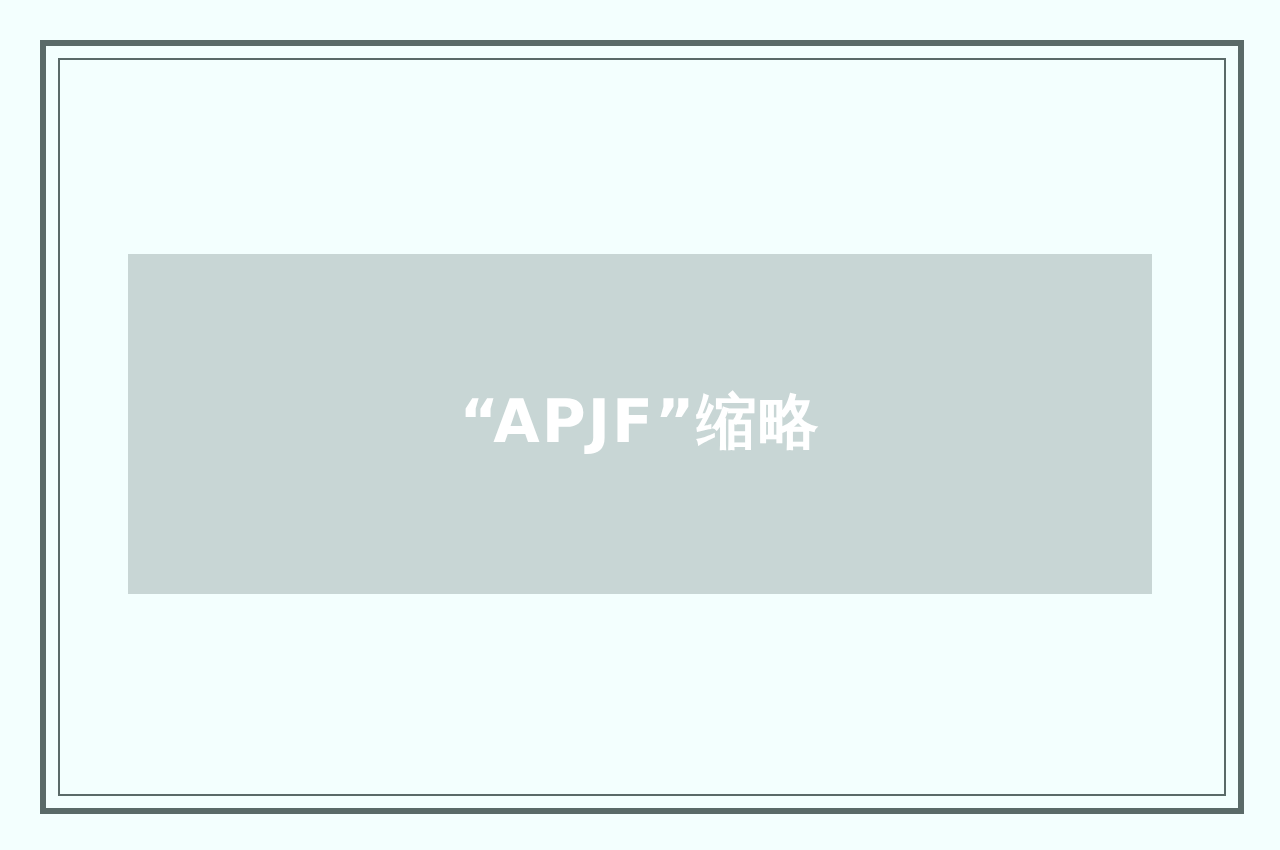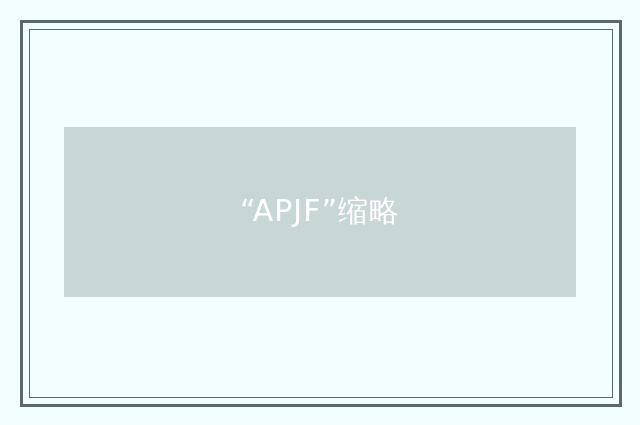--- a/index.html
+++ b/index.html
@@ -14,21 +14,21 @@
     .inner-frame {
       position: absolute; left: 29px; top: 29px; width: 582px; height: 367px;
       border: 1px solid #5a6a68;
     }
     .placeholder {
       position: absolute; left: 64px; top: 127px; width: 512px; height: 170px;
       background: #c8d6d5;
       display: flex; align-items: center; justify-content: center;
     }
     .placeholder-text {
-      color: #ffffff; font-size: 30px; font-weight: normal; letter-spacing: 1px;
+      color: #ffffff; font-size: 30px; font-weight: bold; letter-spacing: 1px;
       margin-top: -2px;
     }
   </style>
 </head>
 <body>
 
 <div class="outer-frame"></div>
 <div class="inner-frame"></div>
 <div class="placeholder">
   <span class="placeholder-text">“APJF”缩略</span>

